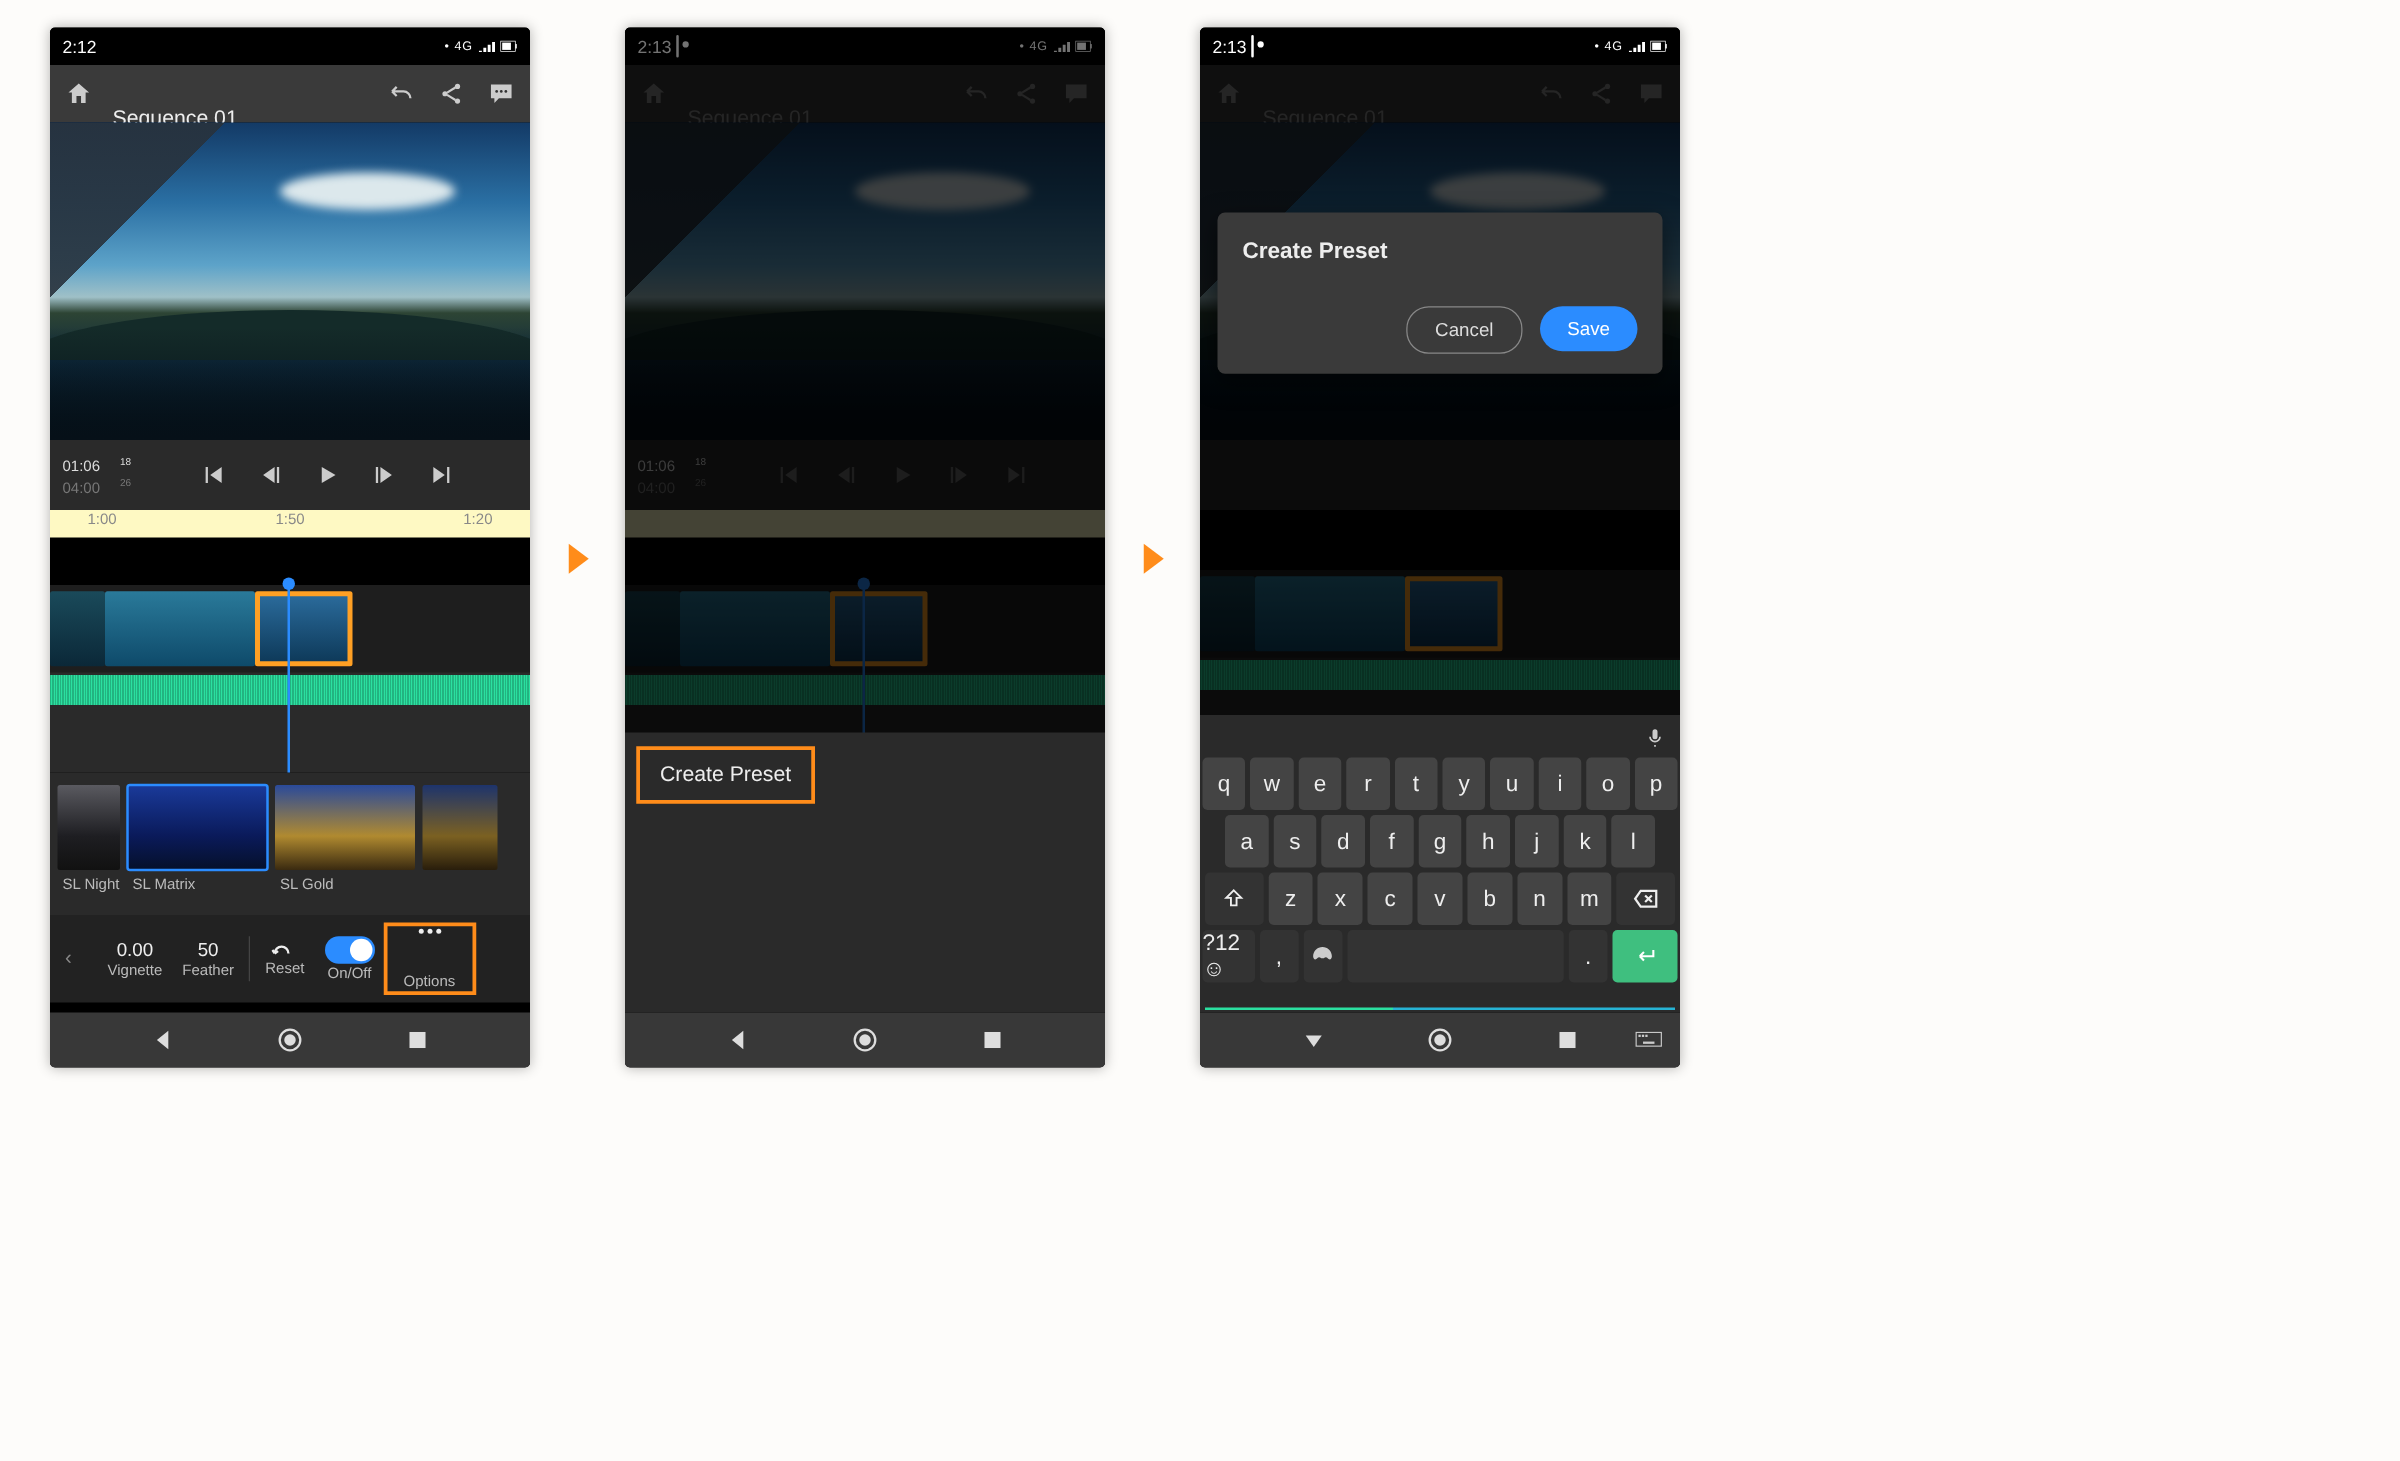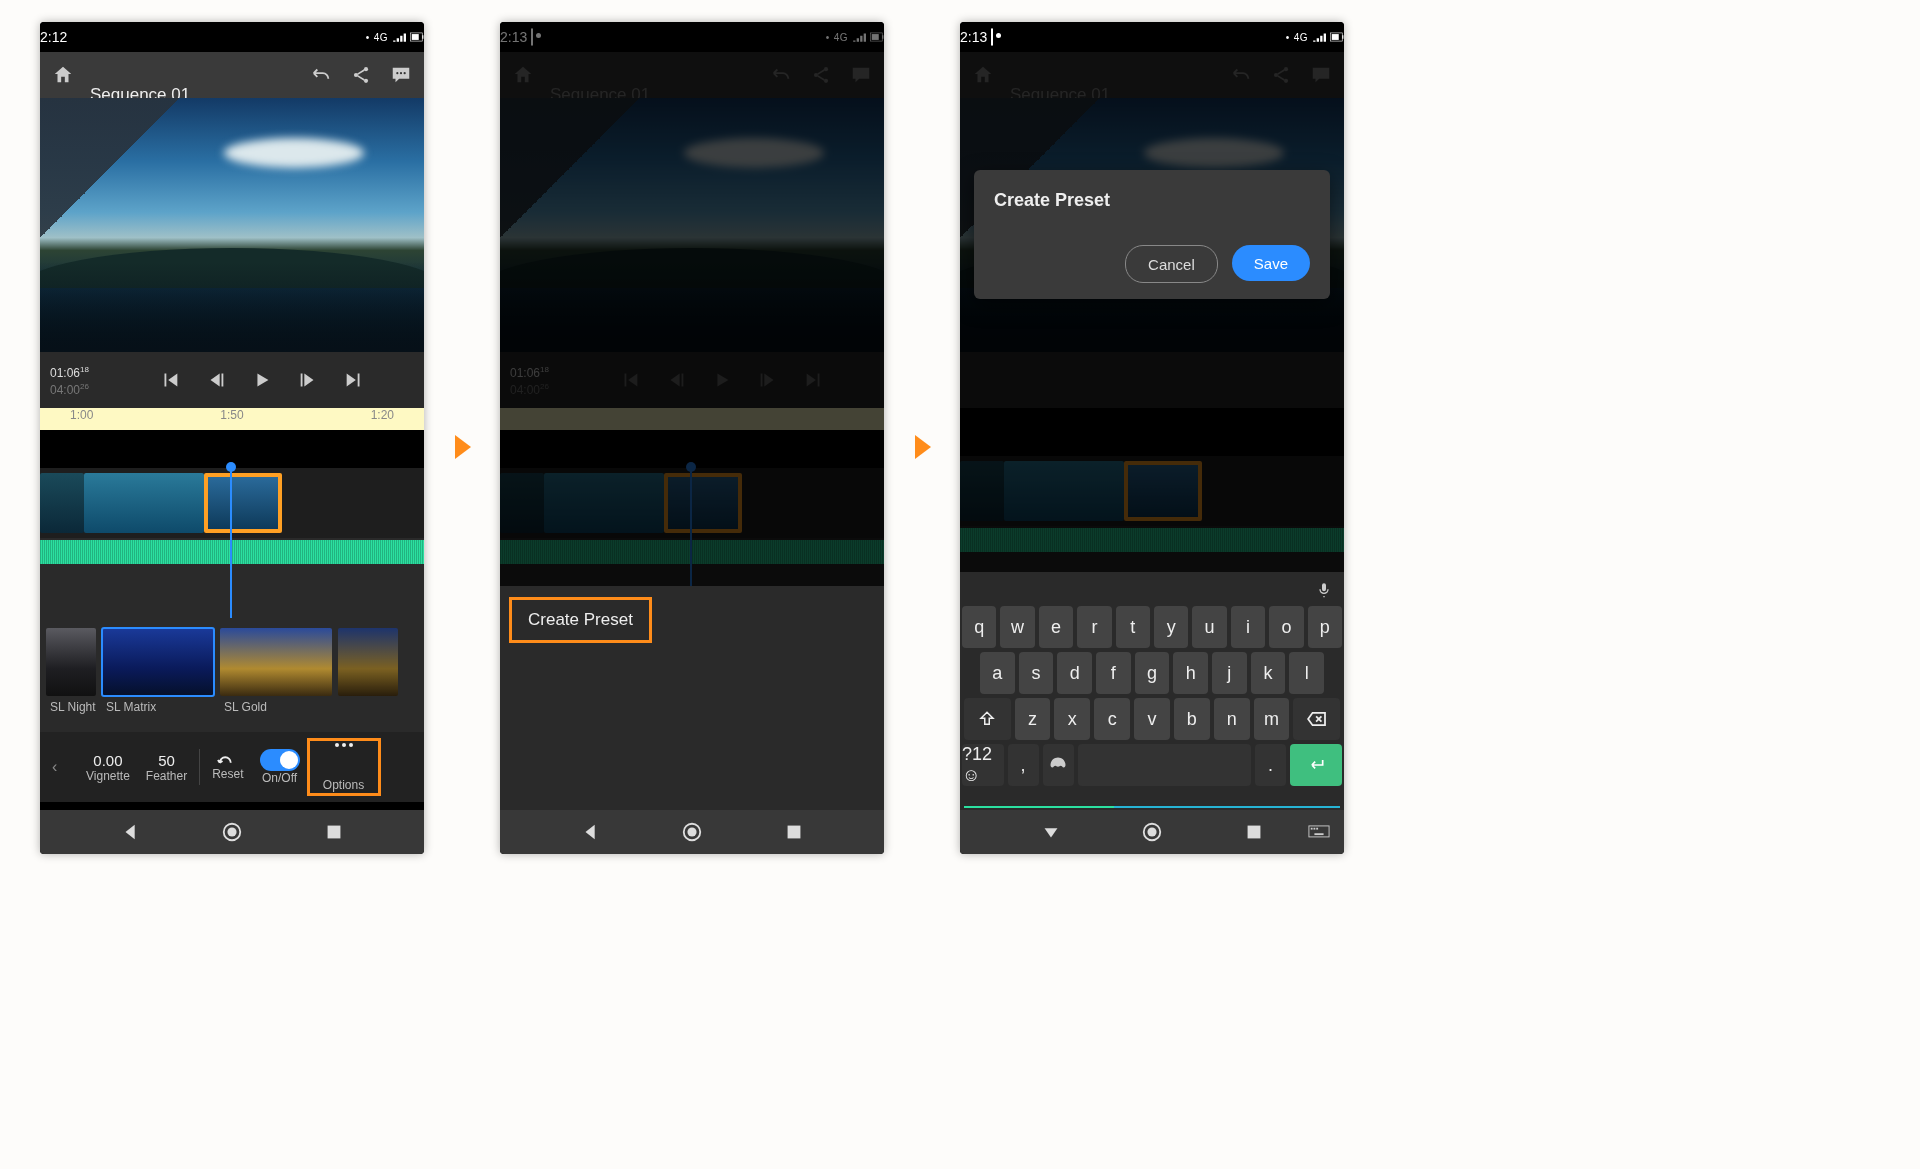--- a/index.html
+++ b/index.html
@@ -37,21 +37,21 @@
   }
   .arrow1 { left: 455px; top: 435px; }
   .arrow2 { left: 915px; top: 435px; }
 
   
   .statusbar {
     height: 26px;
     display: flex;
     align-items: center;
     justify-content: space-between;
-    padding: 2px 0;
+    padding: 2px 10px;
     font-size: 14px;
     color: #fff;
     background: #000;
   }
   .statusbar .right {
     display: flex;
     align-items: center;
     gap: 4px;
     font-size: 10px;
     letter-spacing: 0.5px;
@@ -114,21 +114,21 @@
 
   
   .transport {
     height: 56px;
     background: #2a2a2a;
     display:flex; align-items:center; padding:0 10px; color:#bbb;
   }
   .tc { font-size:12px; line-height:14px; width:60px; }
   .tc .t1 { color:#ddd; }
   .tc .t2 { color:#777; }
-  .tc sup { font-size:8px; }
+  .tc sup { font-size:8px;margin-left:16px; }
   .btns { flex:1; display:flex; justify-content:center; gap:24px; }
   .pbtn { width:22px;height:22px;color:#ccc; }
 
   .ruler {
     height: 22px; background:#fef9c3; color:#888; font-size:12px;
     display:flex; justify-content:space-between; padding:0 30px 0 30px;
     position:relative;
   }
 
   

